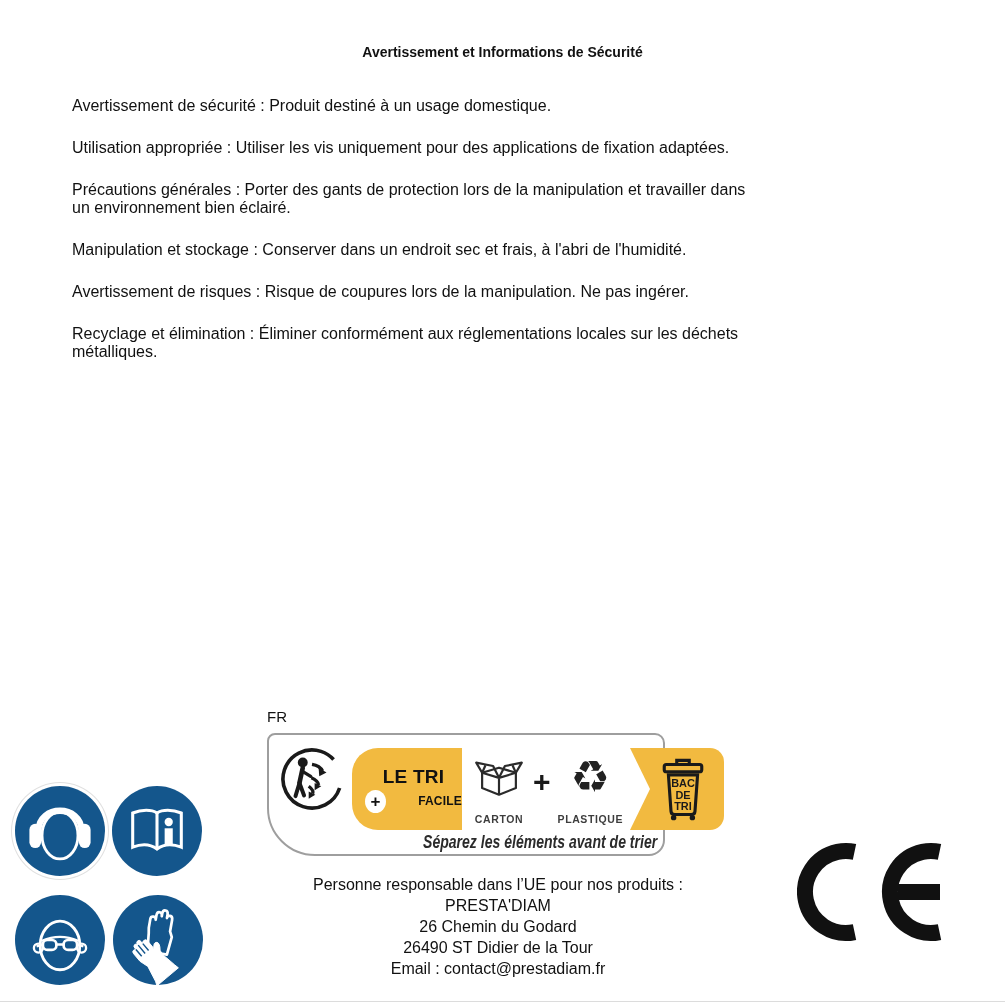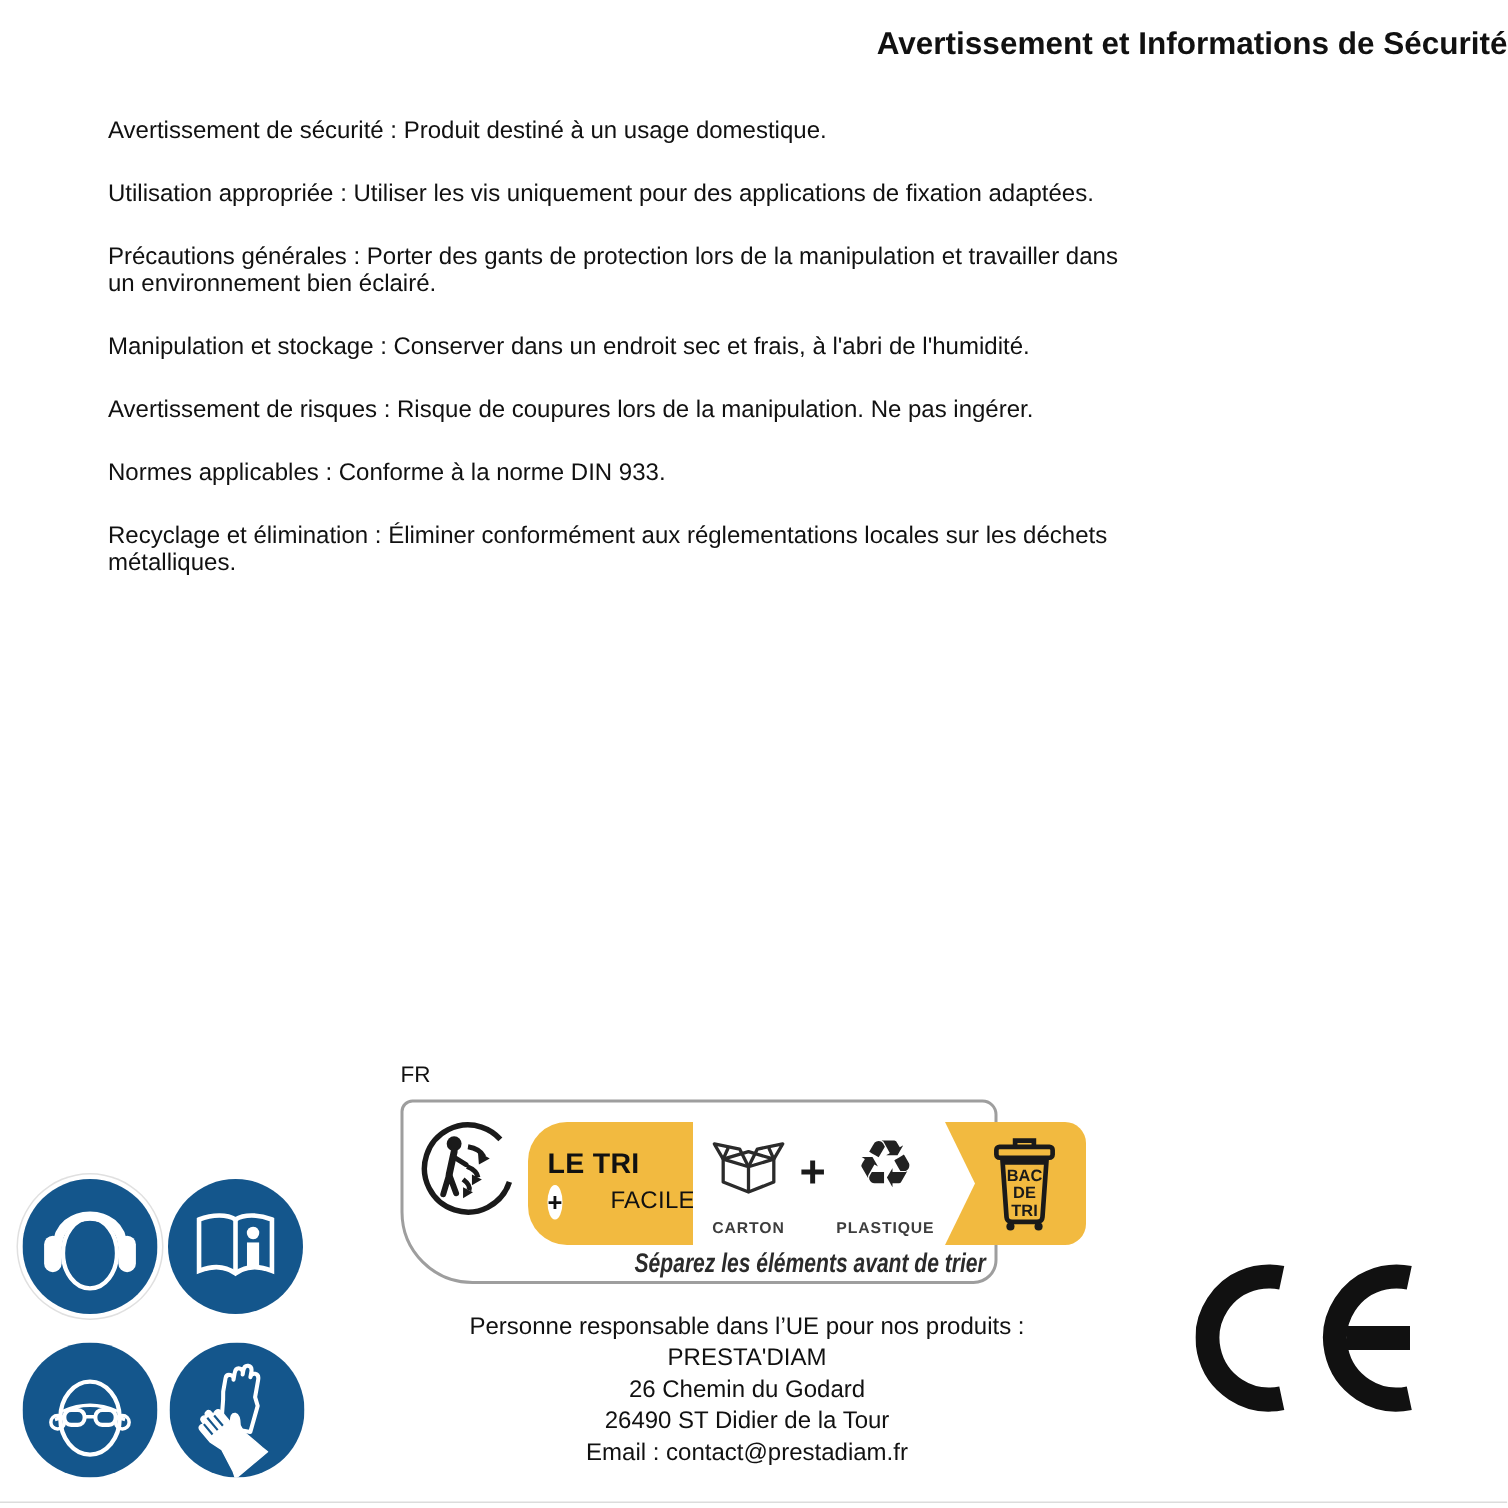--- a/index.html
+++ b/index.html
@@ -1,44 +1,44 @@
 <!DOCTYPE html>
 <html><head>
 <meta charset="utf-8">
 <style>
   html,body{margin:0;padding:0;background:#fff;}
   .page{
     position:relative;width:1005px;height:1005px;background:#fff;overflow:hidden;
     font-family:"Liberation Sans","DejaVu Sans",sans-serif;color:#111;
   }
   
-  .title{padding-top:18px;text-align:right;font-size:21px;font-weight:bold;}
+  .title{padding-top:44px;text-align:center;font-size:14px;font-weight:bold;}
   .content{margin:37px 60px 0 72px;}
   .content p{margin:0 0 24px 0;font-size:18px;line-height:24px;}
   
   .sicon{position:absolute;width:90px;height:90px;border-radius:50%;}
   .sicon svg{display:block;width:90px;height:90px;}
   .ring{box-shadow:0 0 0 3px #fff,0 0 0 4px #e0e0e0;}
   
   .fr{position:absolute;left:267px;top:708px;font-size:15px;font-weight:normal;}
   .infotri{
     position:absolute;left:267px;top:733px;width:398px;height:123px;
-    border:2px solid #9e9e9e;border-radius:8px 10px 16px 48px;background:#fff;box-sizing:border-box;
+    border:2px solid #9e9e9e;border-radius:8px 10px 16px 48px;background:#fff;box-sizing:border-box;text-align:center;
   }
   .triman{position:absolute;left:10px;top:11px;width:66px;height:66px;}
   .band{
     position:absolute;left:83px;top:13px;width:372px;height:82px;
     background:#F2BA40;border-radius:26px 14px 14px 26px;display:flex;
   }
   .letri{width:110px;box-sizing:border-box;padding-left:13px;display:flex;flex-direction:column;justify-content:center;gap:2px;}
   .letri-l1{font-size:19px;font-weight:bold;letter-spacing:.2px;}
   .letri-l2{display:flex;align-items:center;gap:4px;}
   .pluscircle{width:23px;height:23px;border-radius:50%;background:#fff;display:flex;align-items:center;justify-content:center;
     font-size:17px;font-weight:bold;line-height:1;}
-  .facile{font-size:16px;font-weight:normal;letter-spacing:.2px;margin-left:28px;}
+  .facile{font-size:12px;font-weight:bold;letter-spacing:.2px;margin-left:28px;}
   .arrow{
     width:188px;background:#fff;
     clip-path:polygon(0 0,calc(100% - 20px) 0,100% 50%,calc(100% - 20px) 100%,0 100%);
     display:flex;align-items:center;justify-content:flex-start;box-sizing:border-box;padding:0 24px 0 10px;gap:7px;
   }
   .mat{display:flex;flex-direction:column;align-items:center;}
   .mat-label{font-size:10.5px;font-weight:bold;letter-spacing:.6px;color:#3d3d3d;margin-top:13px;}
   .bigplus{font-size:30px;font-weight:bold;color:#1a1a1a;margin:0 0 14px 0;line-height:1;}
   .recycle-glyph{font-family:"DejaVu Sans",sans-serif;font-size:44px;line-height:46px;color:#222;}
   .binzone{flex:1;display:flex;align-items:center;justify-content:center;padding-right:8px;box-sizing:border-box;}
@@ -70,21 +70,20 @@
       <div>Précautions générales : Porter des gants de protection lors de la manipulation et travailler dans</div>
       <div>un environnement bien éclairé.</div>
       <p></p>
     <p></p>
       <div>Manipulation et stockage : Conserver dans un endroit sec et frais, à l'abri de l'humidité.</div>
       <p></p>
     <p></p>
       <div>Avertissement de risques : Risque de coupures lors de la manipulation. Ne pas ingérer.</div>
       <p></p>
     <p></p>
-      <div>Normes applicables : Conforme à la norme DIN 933.</div>
       <p></p>
     <p></p>
       <div>Recyclage et élimination : Éliminer conformément aux réglementations locales sur les déchets</div>
       <div>métalliques.</div>
       <p></p>
   </div>
 
   <div class="sicon ring" style="left:15px;top:786px;">
     <svg viewBox="0 0 100 100">
       <circle cx="50" cy="50" r="50" fill="#14568C"></circle>

